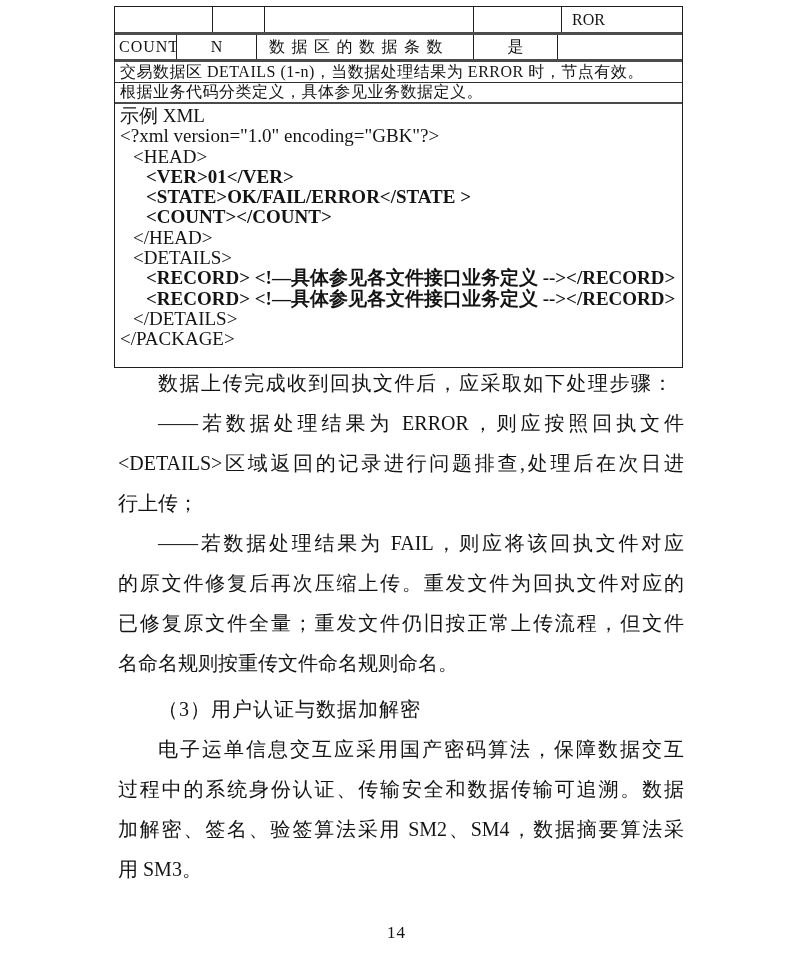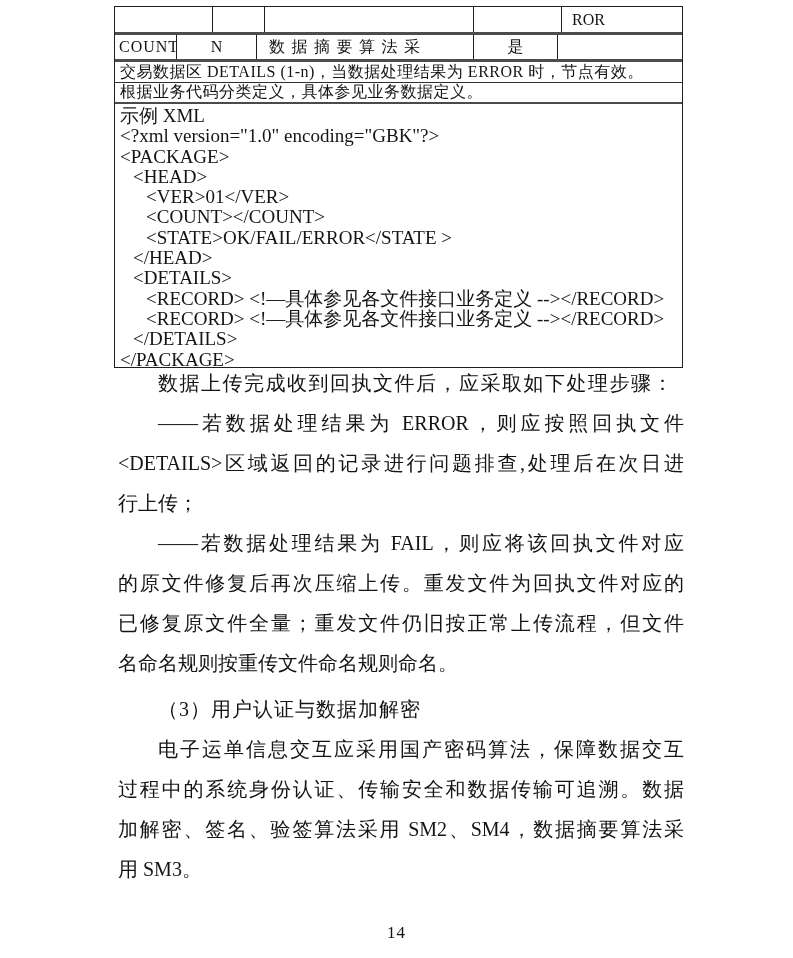--- a/index.html
+++ b/index.html
@@ -34,21 +34,21 @@
   .r2 .c4 { flex:1; }
   .merged {
     box-sizing:border-box; display:flex; align-items:center;
     padding:0 4px 0 5px; font-size:16px; white-space:nowrap; overflow:hidden;
   }
   .r3 { height:21px; border-bottom:1.5px solid #2f2f2f; letter-spacing:0.5px; }
   .r4 { height:21px; border-bottom:2px solid #4a4a4a; letter-spacing:0.5px; }
   .xml-block { box-sizing:border-box; height:263px; padding:2px 4px 0 5px; }
   .xline { font-size:19px; line-height:20.3px; white-space:pre; }
   .ind1 { padding-left:13px; }
-  .ind2 { padding-left:26px; }
+  .ind2 { padding-left:26px;font-weight:bold; }
   
   .body-text {
     position:absolute; left:118px; top:363px; width:566px;
     font-size:20px; line-height:40px;
   }
   .bline { text-align:justify; text-align-last:left; }
   .stretch { text-align-last:justify; }
   .indent { text-indent:40px; }
   .loose { letter-spacing:1.5px; }
   .heading { font-weight:normal; text-indent:40px; margin-top:6px; letter-spacing:1px; }
@@ -67,34 +67,33 @@
     <div class="t-row r1">
       <div class="cell c0"></div>
       <div class="cell c1"></div>
       <div class="cell c2"></div>
       <div class="cell c3"></div>
       <div class="cell c4">ROR</div>
     </div>
     <div class="t-row r2">
       <div class="cell c0">COUNT</div>
       <div class="cell c1">N</div>
-      <div class="cell c2">数据摘要算法采</div>
+      <div class="cell c2">数据区的数据条数</div>
       <div class="cell c3">是</div>
       <div class="cell c4"></div>
     </div>
     <div class="merged r3">交易数据区 DETAILS (1-n)，当数据处理结果为 ERROR 时，节点有效。</div>
     <div class="merged r4">根据业务代码分类定义，具体参见业务数据定义。</div>
     <div class="xml-block">
       <div class="xline">示例 XML</div>
       <div class="xline">&lt;?xml version="1.0" encoding="GBK"?&gt;</div>
-      <div class="xline">&lt;PACKAGE&gt;</div>
       <div class="xline ind1">&lt;HEAD&gt;</div>
       <div class="xline ind2">&lt;VER&gt;01&lt;/VER&gt;</div>
+      <div class="xline ind2">&lt;STATE&gt;OK/FAIL/ERROR&lt;/STATE &gt;</div>
       <div class="xline ind2">&lt;COUNT&gt;&lt;/COUNT&gt;</div>
-      <div class="xline ind2">&lt;STATE&gt;OK/FAIL/ERROR&lt;/STATE &gt;</div>
       <div class="xline ind1">&lt;/HEAD&gt;</div>
       <div class="xline ind1">&lt;DETAILS&gt;</div>
       <div class="xline ind2">&lt;RECORD&gt; &lt;!—具体参见各文件接口业务定义 --&gt;&lt;/RECORD&gt;</div>
       <div class="xline ind2">&lt;RECORD&gt; &lt;!—具体参见各文件接口业务定义 --&gt;&lt;/RECORD&gt;</div>
       <div class="xline ind1">&lt;/DETAILS&gt;</div>
       <div class="xline">&lt;/PACKAGE&gt;</div>
     </div>
   </div>
 
   <div class="body-text">

